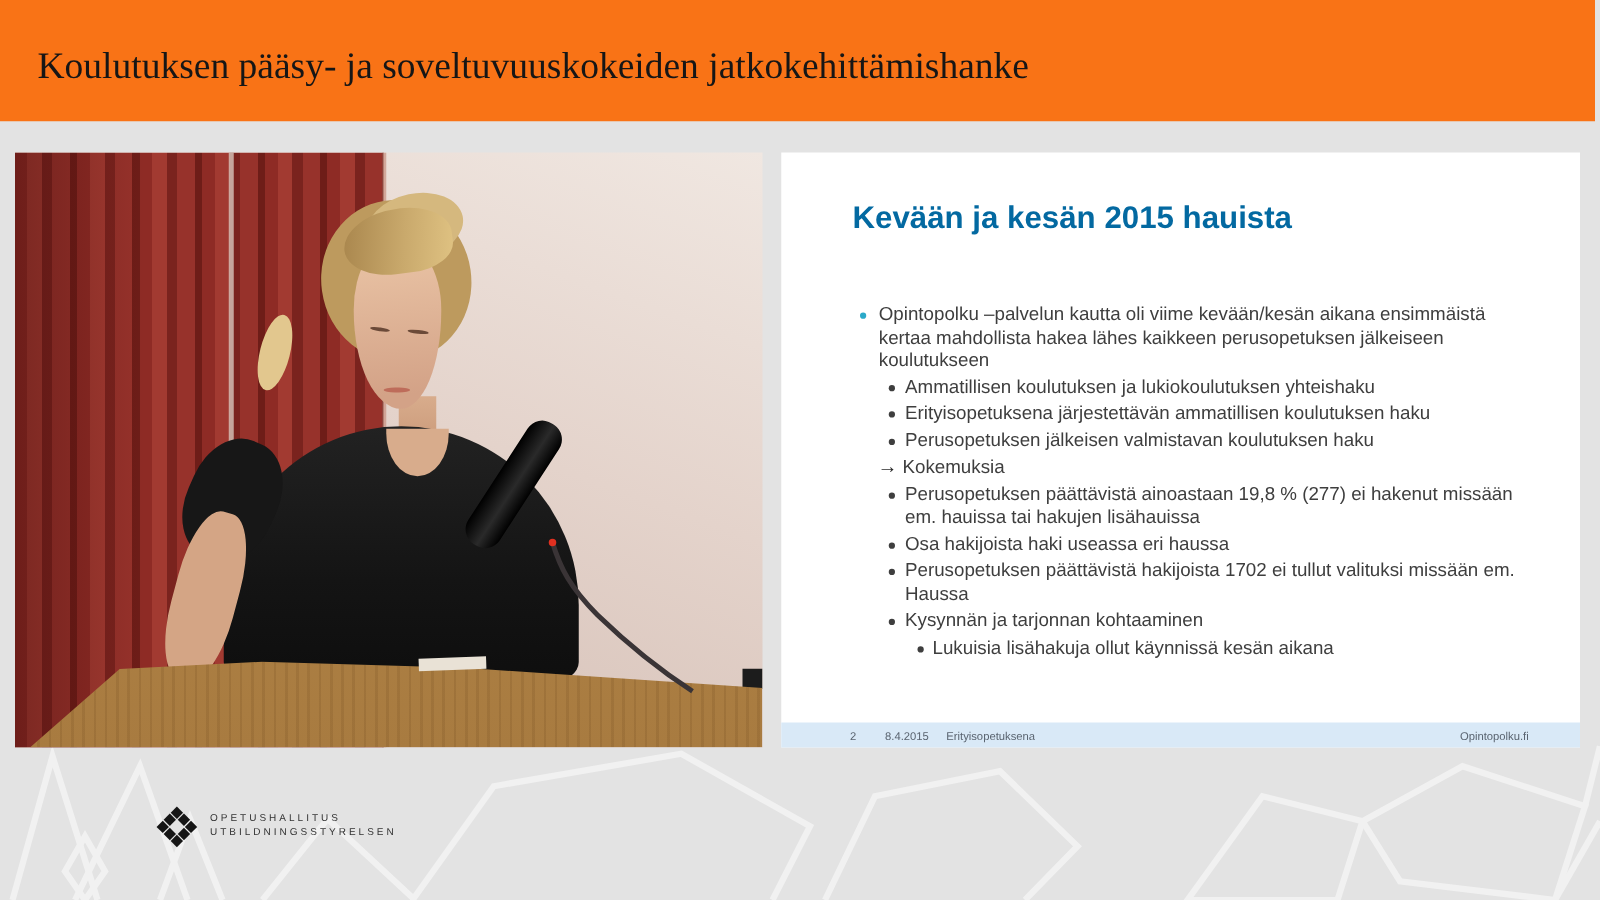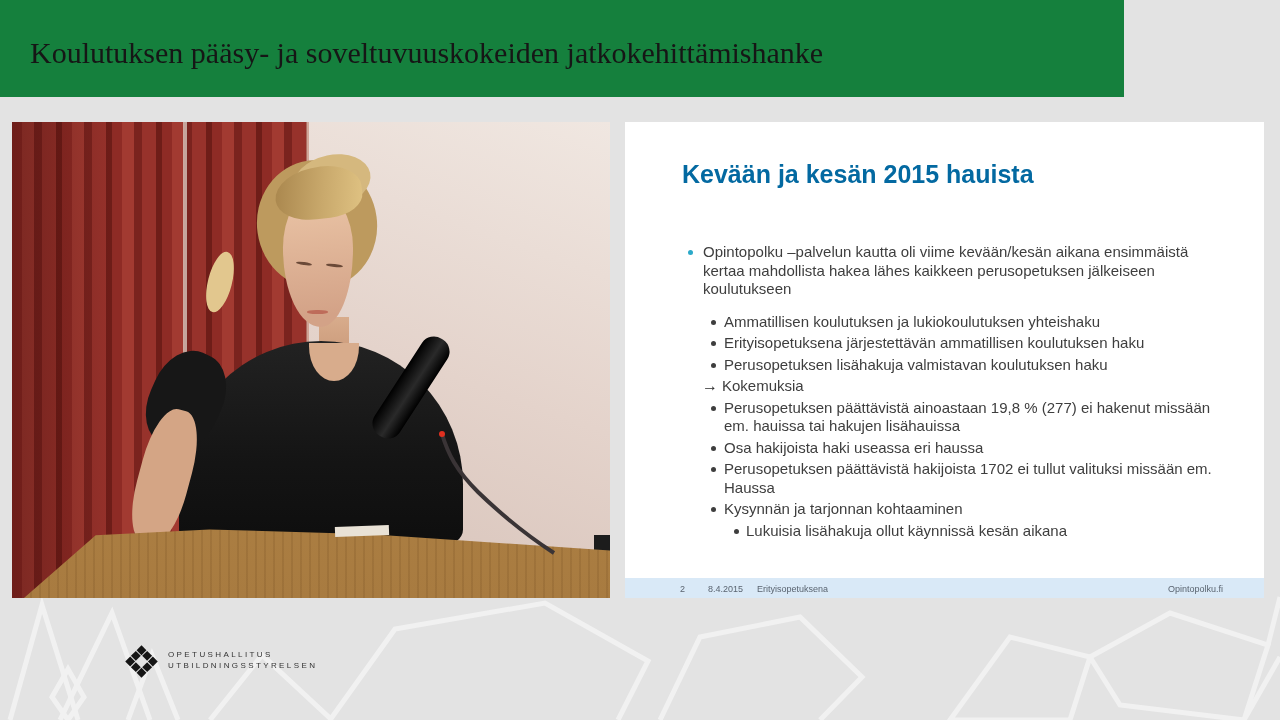--- a/index.html
+++ b/index.html
@@ -1,20 +1,20 @@
 <!DOCTYPE html>
 <html><head>
 <meta charset="utf-8">
 <style>
   html,body{margin:0;padding:0;}
   .page{position:relative;width:1280px;height:720px;background:#E3E3E3;overflow:hidden;
         font-family:"Liberation Sans",sans-serif;}
 
   
-  .header{position:absolute;left:0;top:0;width:1124px;height:97px;background:#15803d;}
+  .header{position:absolute;left:0;top:0;width:1276px;height:97px;background:#f97316;}
   .header-title{position:absolute;left:30px;top:36px;font-family:"Liberation Serif",serif;
         font-size:30px;color:#161616;white-space:nowrap;}
 
   
   .pattern{position:absolute;left:0;top:97px;width:1280px;height:623px;}
 
   
   .video{position:absolute;left:12px;top:122px;width:598px;height:476px;overflow:hidden;
          background:linear-gradient(200deg,#F0E7E1 0%,#E4D3CB 45%,#D2BCB2 100%);}
   .curtain{position:absolute;left:0;top:0;width:49.4%;height:100%;
@@ -61,21 +61,21 @@
          transform:rotate(-2deg);}
   .mic-foam{position:absolute;left:64.2%;top:43.8%;width:30px;height:115px;background:
          linear-gradient(90deg,#000 ,#2A2A2A 55%,#000);border-radius:14px;transform:rotate(33deg);}
   .mic-svg{position:absolute;left:0;top:0;}
 
   
   .slide{position:absolute;left:625px;top:122px;width:639px;height:476px;background:#FFFFFF;}
   .slide-title{position:absolute;left:57px;top:38px;font-size:25px;font-weight:bold;color:#0369a1;}
   .bullets{position:absolute;left:61px;top:121px;width:533px;}
   .li{position:relative;font-size:15px;line-height:18.5px;color:#3E3E3E;margin-bottom:3px;}
-  .l1{padding-left:17px;margin-bottom:14px;}
+  .l1{padding-left:17px;margin-bottom:2px;}
   .l2{padding-left:38px;}
   .l2.arrow{padding-left:36px;}
   .l3{padding-left:60px;}
   .dot{position:absolute;top:7px;width:5px;height:5px;border-radius:50%;background:#3E3E3E;}
   .l1 .dot{left:2px;background:#2BA9C9;}
   .l2 .dot{left:25px;}
   .l3 .dot{left:48px;}
   .arrow-glyph{position:absolute;left:16px;top:0;font-size:16px;color:#2B2B2B;}
   .arrow-glyph::before{content:"\2192";}
   .slide-footer{position:absolute;left:0;top:456px;width:639px;height:20px;background:#D9E9F7;
@@ -162,21 +162,21 @@
       <div class="li l2">
         <span class="dot"></span>
         <span>Ammatillisen koulutuksen ja lukiokoulutuksen yhteishaku</span>
       </div>
       <div class="li l2">
         <span class="dot"></span>
         <span>Erityisopetuksena järjestettävän ammatillisen koulutuksen haku</span>
       </div>
       <div class="li l2">
         <span class="dot"></span>
-        <span>Perusopetuksen lisähakuja valmistavan koulutuksen haku</span>
+        <span>Perusopetuksen jälkeisen valmistavan koulutuksen haku</span>
       </div>
       <div class="li l2 arrow">
         <span class="arrow-glyph"></span>
         <span>Kokemuksia</span>
       </div>
       <div class="li l2">
         <span class="dot"></span>
         <span>Perusopetuksen päättävistä ainoastaan 19,8 % (277) ei hakenut missään em. hauissa tai hakujen lisähauissa</span>
       </div>
       <div class="li l2">

